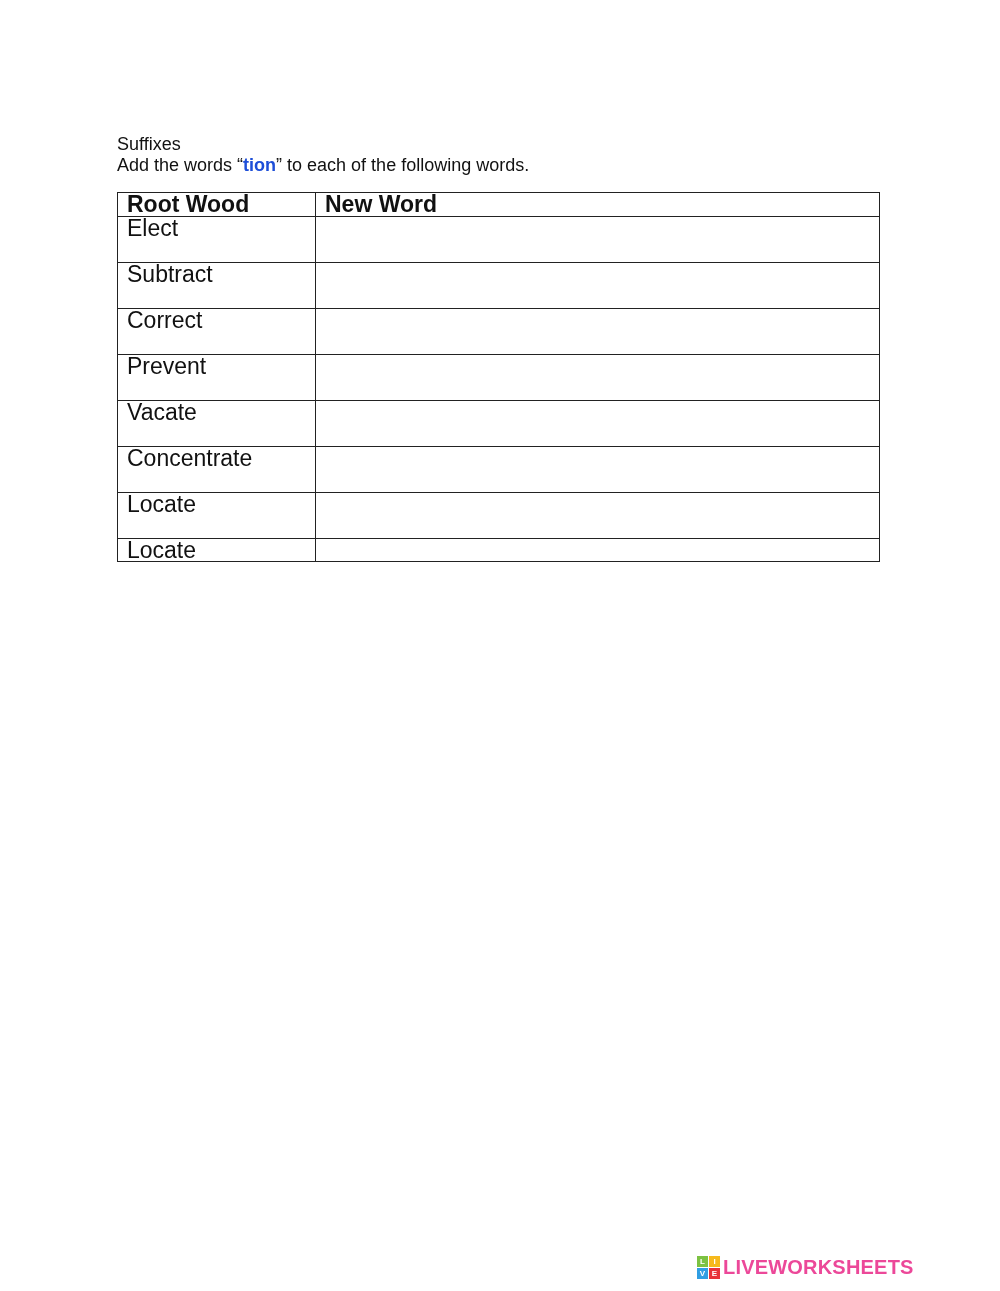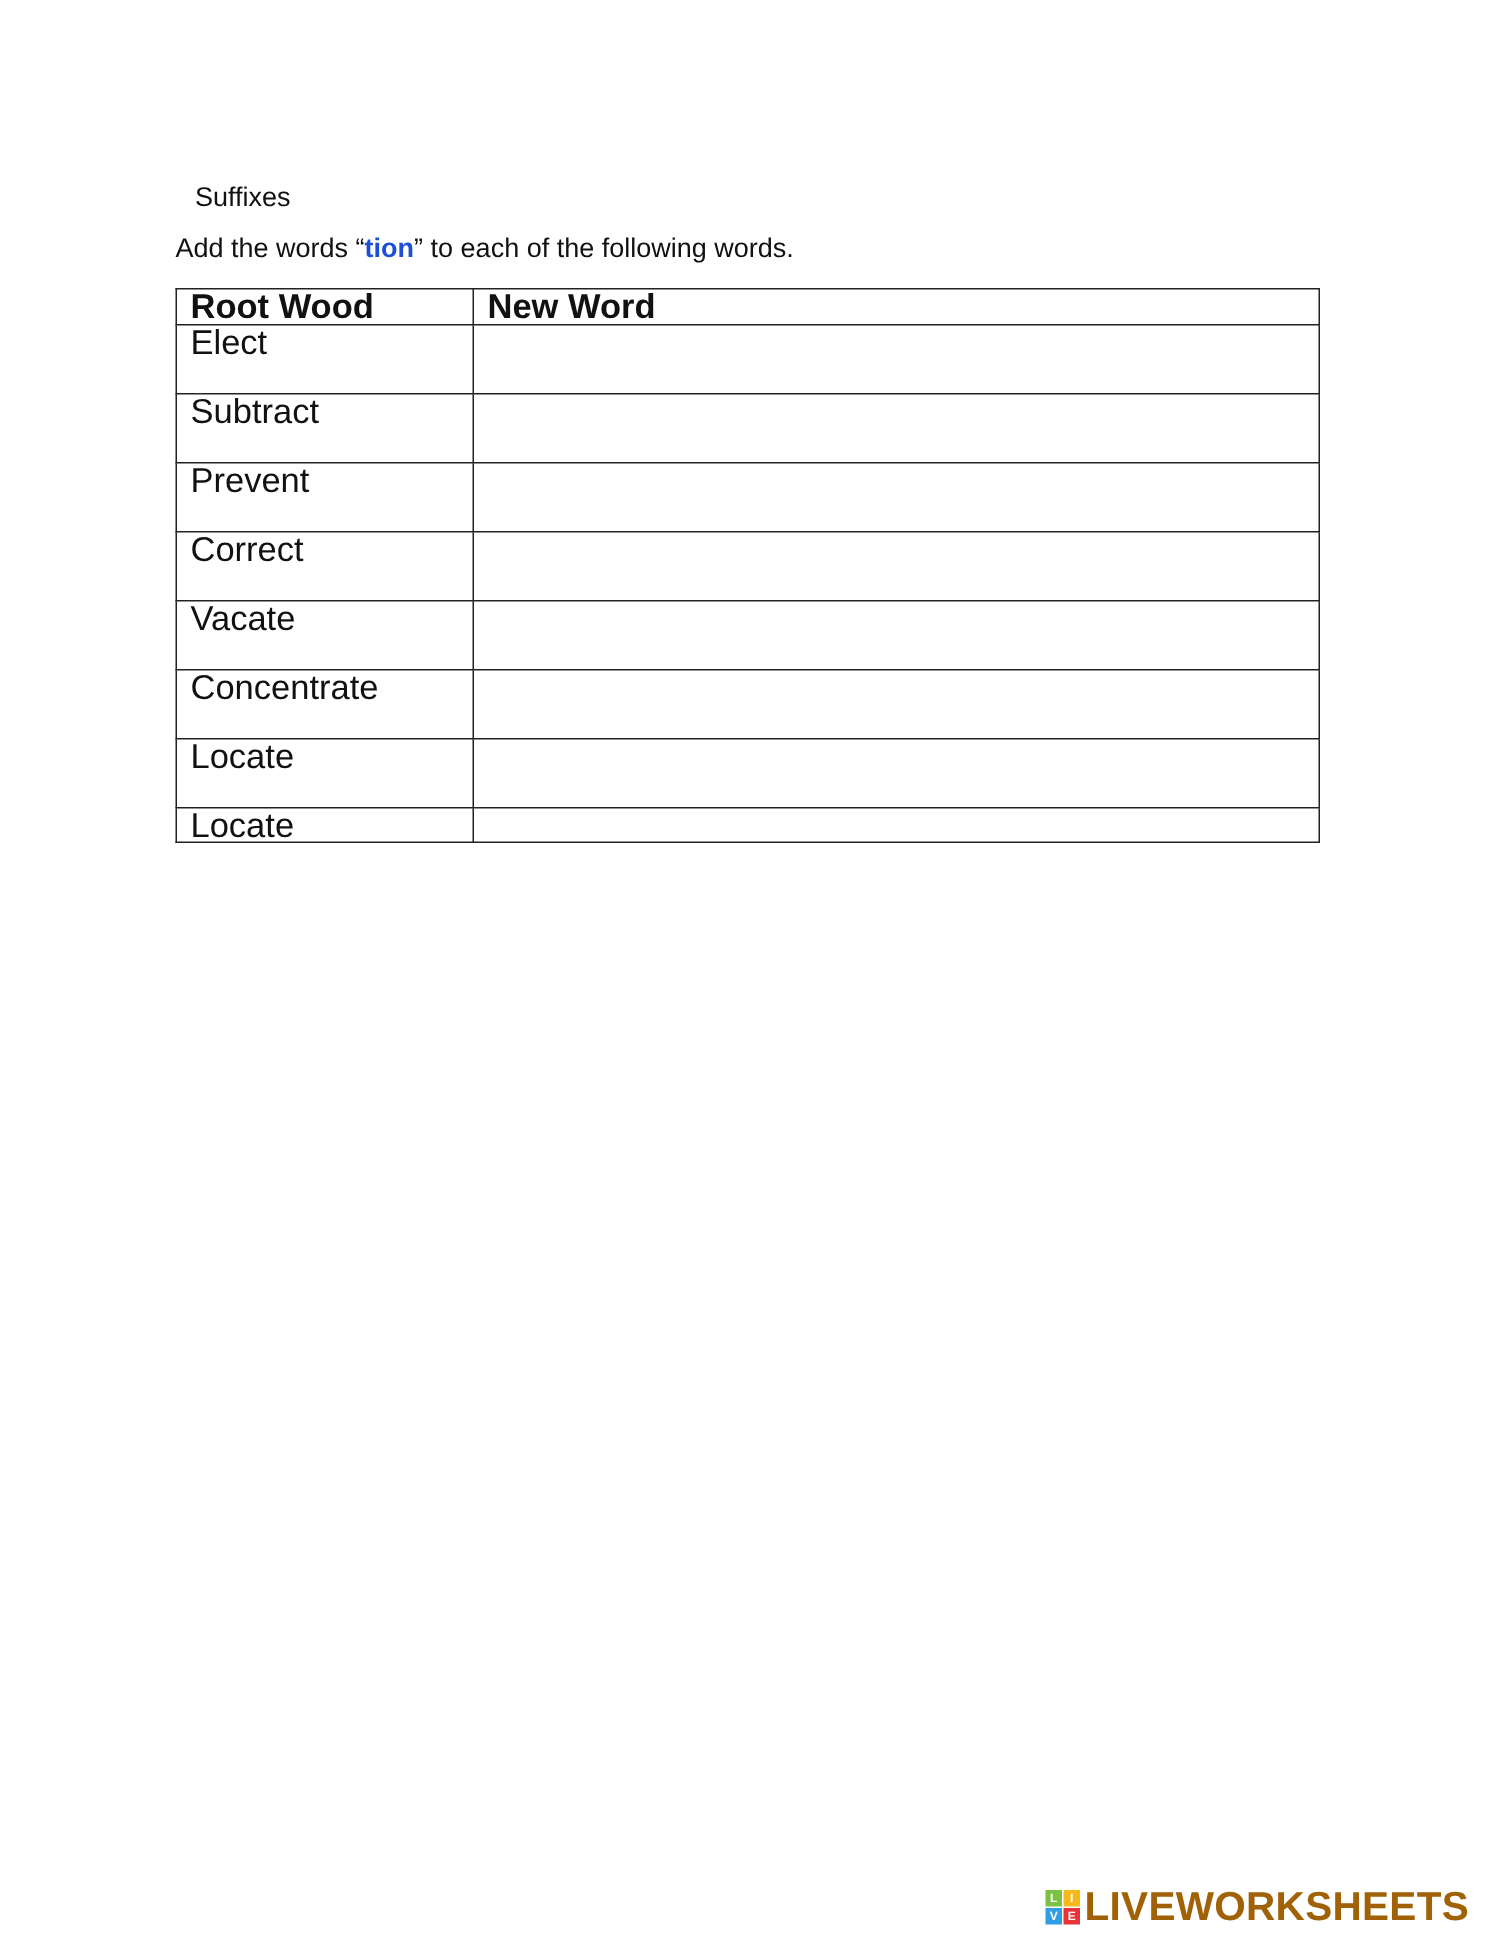--- a/index.html
+++ b/index.html
@@ -1,33 +1,33 @@
 <!DOCTYPE html>
 <html><head>
 <meta charset="utf-8">
 <style>
   html, body { margin: 0; padding: 0; background: #ffffff; }
   body { width: 1000px; height: 1291px; position: relative; overflow: hidden;
          font-family: "Liberation Sans", sans-serif; color: #111; }
-  .title { position: absolute; left: 117px; top: 121px; font-size: 18px; margin-left: 13px; }
+  .title { position: absolute; left: 117px; top: 134px; font-size: 18px; }
   .instr { position: absolute; left: 117px; top: 155px; font-size: 18px; }
   .instr .suffix { color: #1d4ed8; font-weight: bold; }
   table.ws { position: absolute; left: 117px; top: 192px; width: 763px;
              border-collapse: collapse; font-size: 23px; }
   table.ws td, table.ws th { border: 1px solid #222; padding: 0 0 0 9px;
              text-align: left; vertical-align: top; line-height: 22px; }
   table.ws th { font-weight: bold; height: 23px; }
   table.ws td { height: 45px; }
   table.ws tr.last td { height: 22px; }
   table.ws col.c1 { width: 198px; }
   .logo { position: absolute; left: 697px; top: 1256px; display: flex; align-items: center; }
   .logo .grid { display: grid; grid-template-columns: 11px 11px; grid-template-rows: 11px 11px; gap: 1px; margin-right: 3px; }
   .logo .grid span { display: flex; align-items: center; justify-content: center;
                      color: #fff; font-size: 8px; font-weight: bold; }
-  .logo .word { font-size: 27px; font-weight: bold; color: #a16207; letter-spacing: 0.2px; }
+  .logo .word { font-size: 20px; font-weight: bold; color: #ec4899; letter-spacing: 0.2px; }
 </style>
 </head>
 <body>
 
 <div class="title">Suffixes</div>
 
 <div class="instr"><span>Add the words “</span><span class="suffix">tion</span><span>” to each of the following words.</span></div>
 
 <table class="ws">
   <colgroup>
@@ -41,25 +41,25 @@
   </tr>
   <tr>
         <td>Elect</td>
         <td></td>
       </tr>
   <tr>
         <td>Subtract</td>
         <td></td>
       </tr>
   <tr>
-        <td>Prevent</td>
+        <td>Correct</td>
         <td></td>
       </tr>
   <tr>
-        <td>Correct</td>
+        <td>Prevent</td>
         <td></td>
       </tr>
   <tr>
         <td>Vacate</td>
         <td></td>
       </tr>
   <tr>
         <td>Concentrate</td>
         <td></td>
       </tr>

